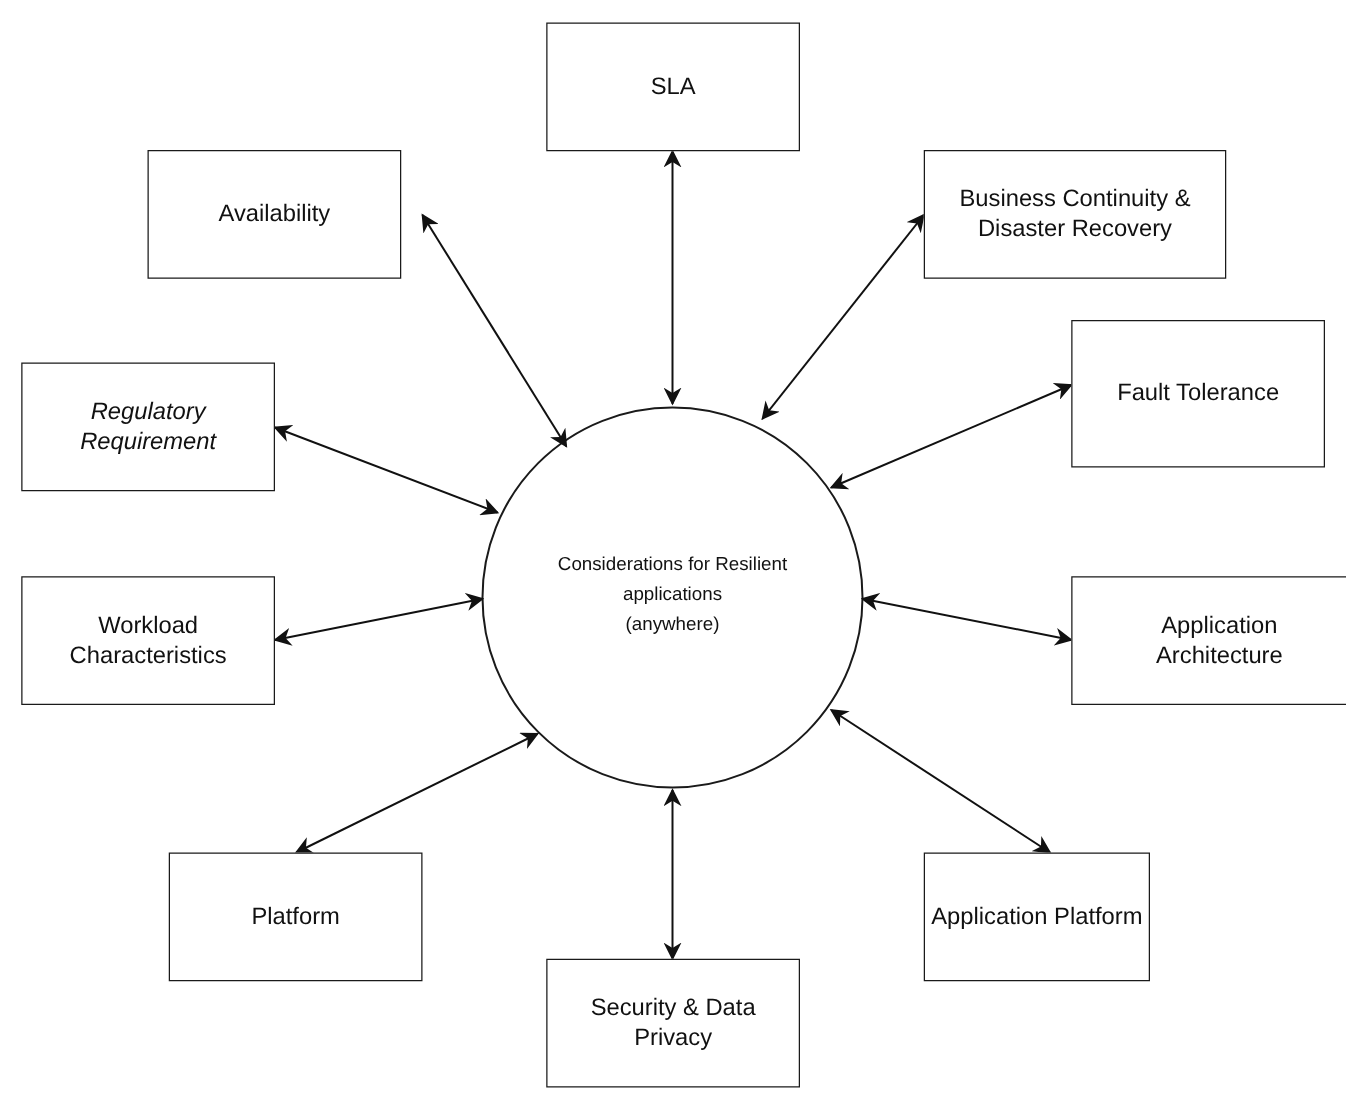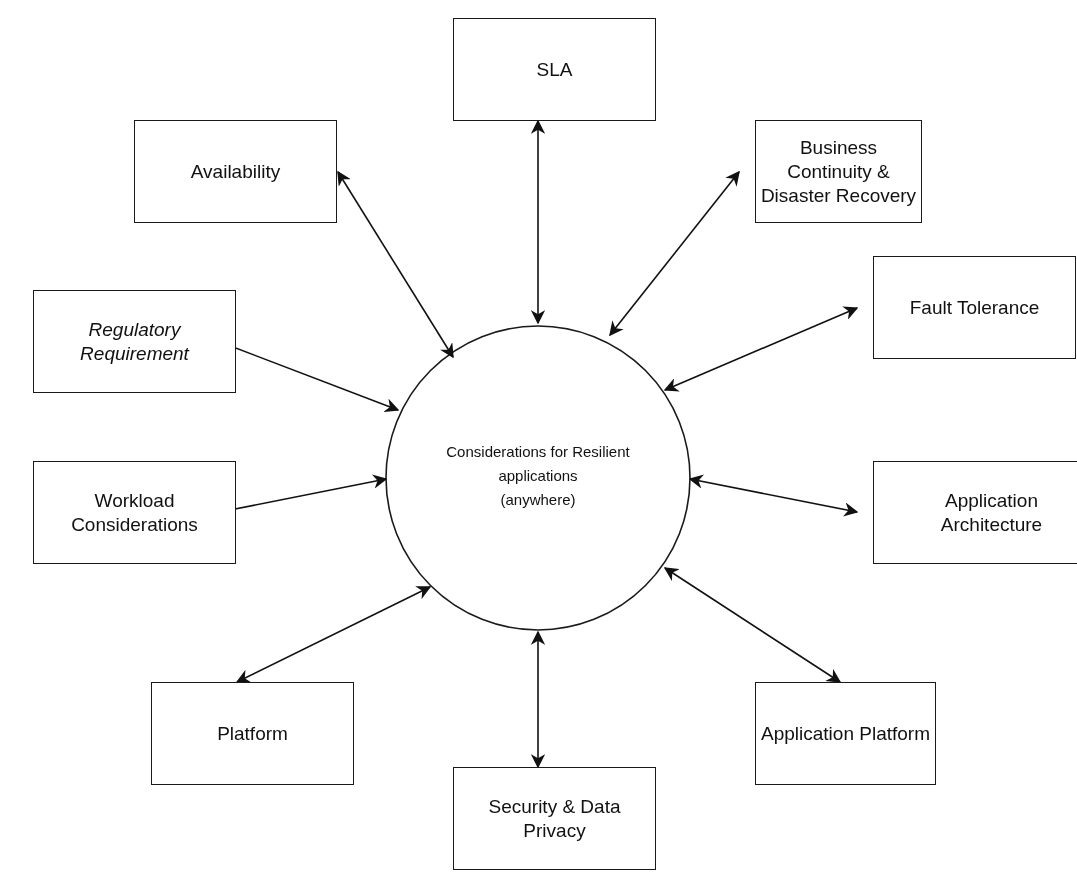--- a/index.html
+++ b/index.html
@@ -1,21 +1,21 @@
 <!DOCTYPE html>
 <html><head>
 <meta charset="utf-8">
 <style>
   html, body { margin: 0; padding: 0; background: #ffffff; }
   body { width: 1077px; height: 888px; position: relative; overflow: hidden;
          font-family: "Liberation Sans", sans-serif; color: #111111; }
   svg#diagram { position: absolute; left: 0; top: 0; }
   .node-box { position: absolute; box-sizing: border-box; border: 1.6px solid #1a1a1a;
               background: #ffffff; display: flex; align-items: center; justify-content: center;
-              text-align: center; font-size: 19px; line-height: 24px; margin-left: 16px; }
+              text-align: center; font-size: 19px; line-height: 24px; }
   .node-label { white-space: pre-line; }
   .center-label { position: absolute; left: 388px; top: 440px; width: 300px; text-align: center;
                   font-size: 15px; line-height: 24px; white-space: pre-line; }
 </style>
 </head>
 <body>
 
 <svg id="diagram" width="1077" height="888">
   <defs>
     <marker id="arrowhead" viewBox="0 0 10 10" refX="9" refY="5" markerWidth="9" markerHeight="9" orient="auto-start-reverse">
@@ -40,34 +40,34 @@
 <div class="center-label">Considerations for Resilient
 applications
 (anywhere)</div>
 
 <div class="node-box" style="left:437px;top:18px;width:203px;height:103px;">
   <span class="node-label">SLA</span>
 </div>
 <div class="node-box" style="left:118px;top:120px;width:203px;height:103px;">
   <span class="node-label">Availability</span>
 </div>
-<div class="node-box" style="left:739px;top:120px;width:167px;height:103px;">
+<div class="node-box" style="left:739px;top:120px;width:242px;height:103px;">
   <span class="node-label">Business Continuity &amp;
 Disaster Recovery</span>
 </div>
 <div class="node-box" style="left:17px;top:290px;width:203px;height:103px;font-style:italic;">
   <span class="node-label">Regulatory
 Requirement</span>
 </div>
-<div class="node-box" style="left:857px;top:256px;width:203px;height:103px;">
+<div class="node-box" style="left:857px;top:256px;width:203px;height:118px;">
   <span class="node-label">Fault Tolerance</span>
 </div>
 <div class="node-box" style="left:17px;top:461px;width:203px;height:103px;">
   <span class="node-label">Workload
-Considerations</span>
+Characteristics</span>
 </div>
 <div class="node-box" style="left:857px;top:461px;width:237px;height:103px;justify-content:center;">
   <span class="node-label">Application
 Architecture</span>
 </div>
 <div class="node-box" style="left:135px;top:682px;width:203px;height:103px;">
   <span class="node-label">Platform</span>
 </div>
 <div class="node-box" style="left:739px;top:682px;width:181px;height:103px;">
   <span class="node-label">Application Platform</span>

